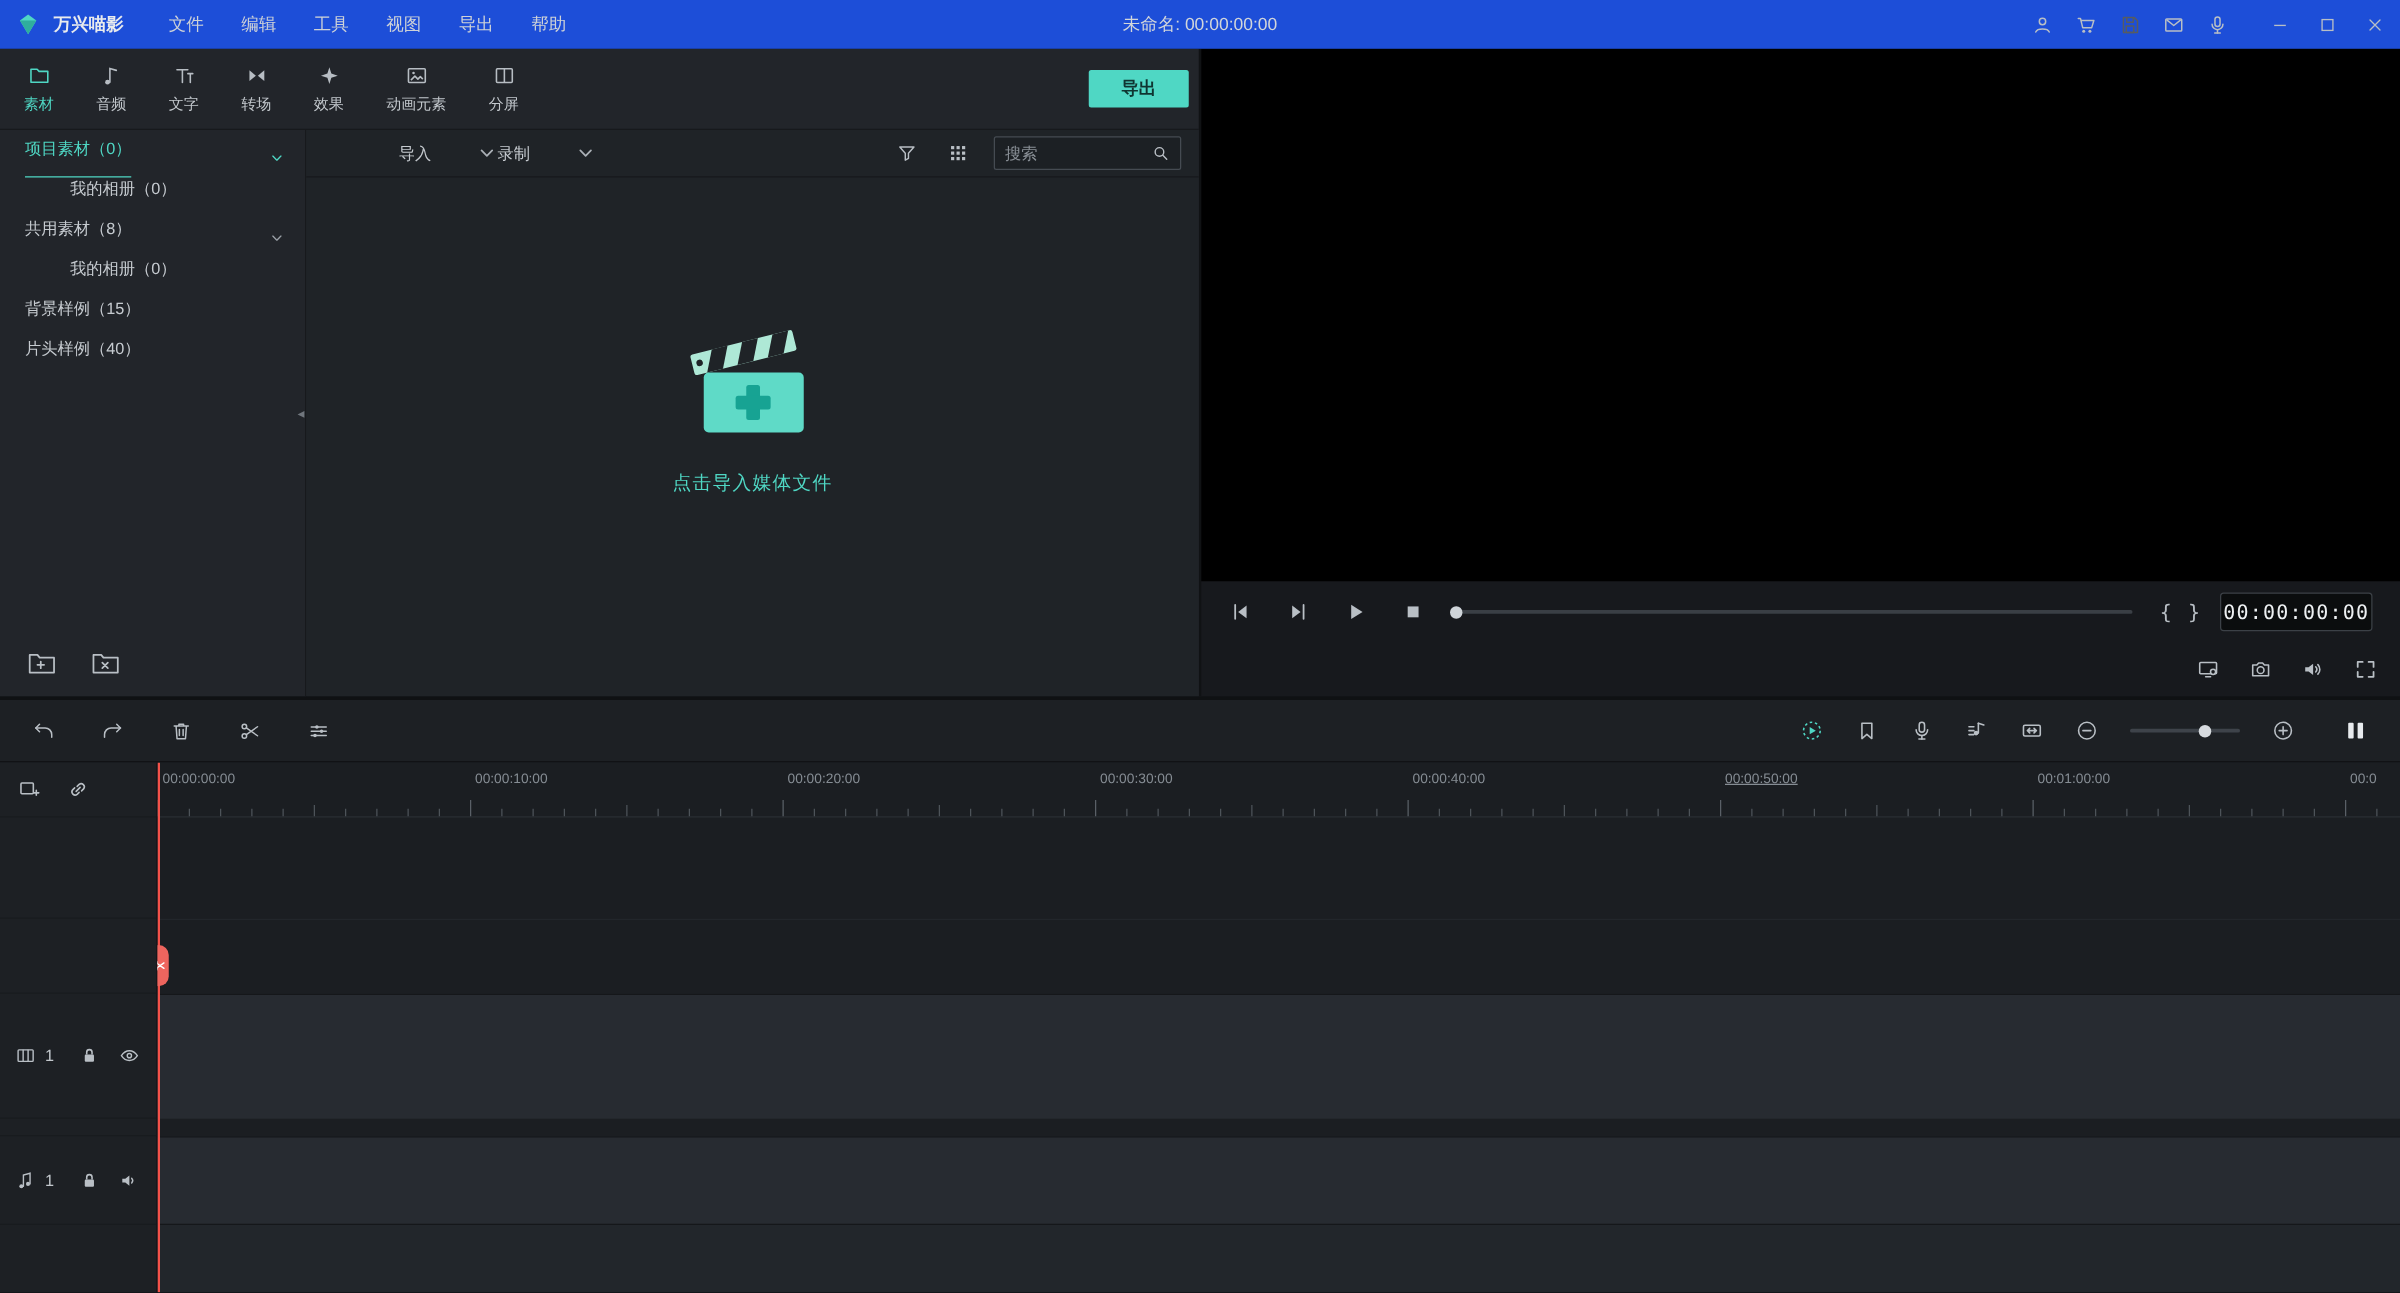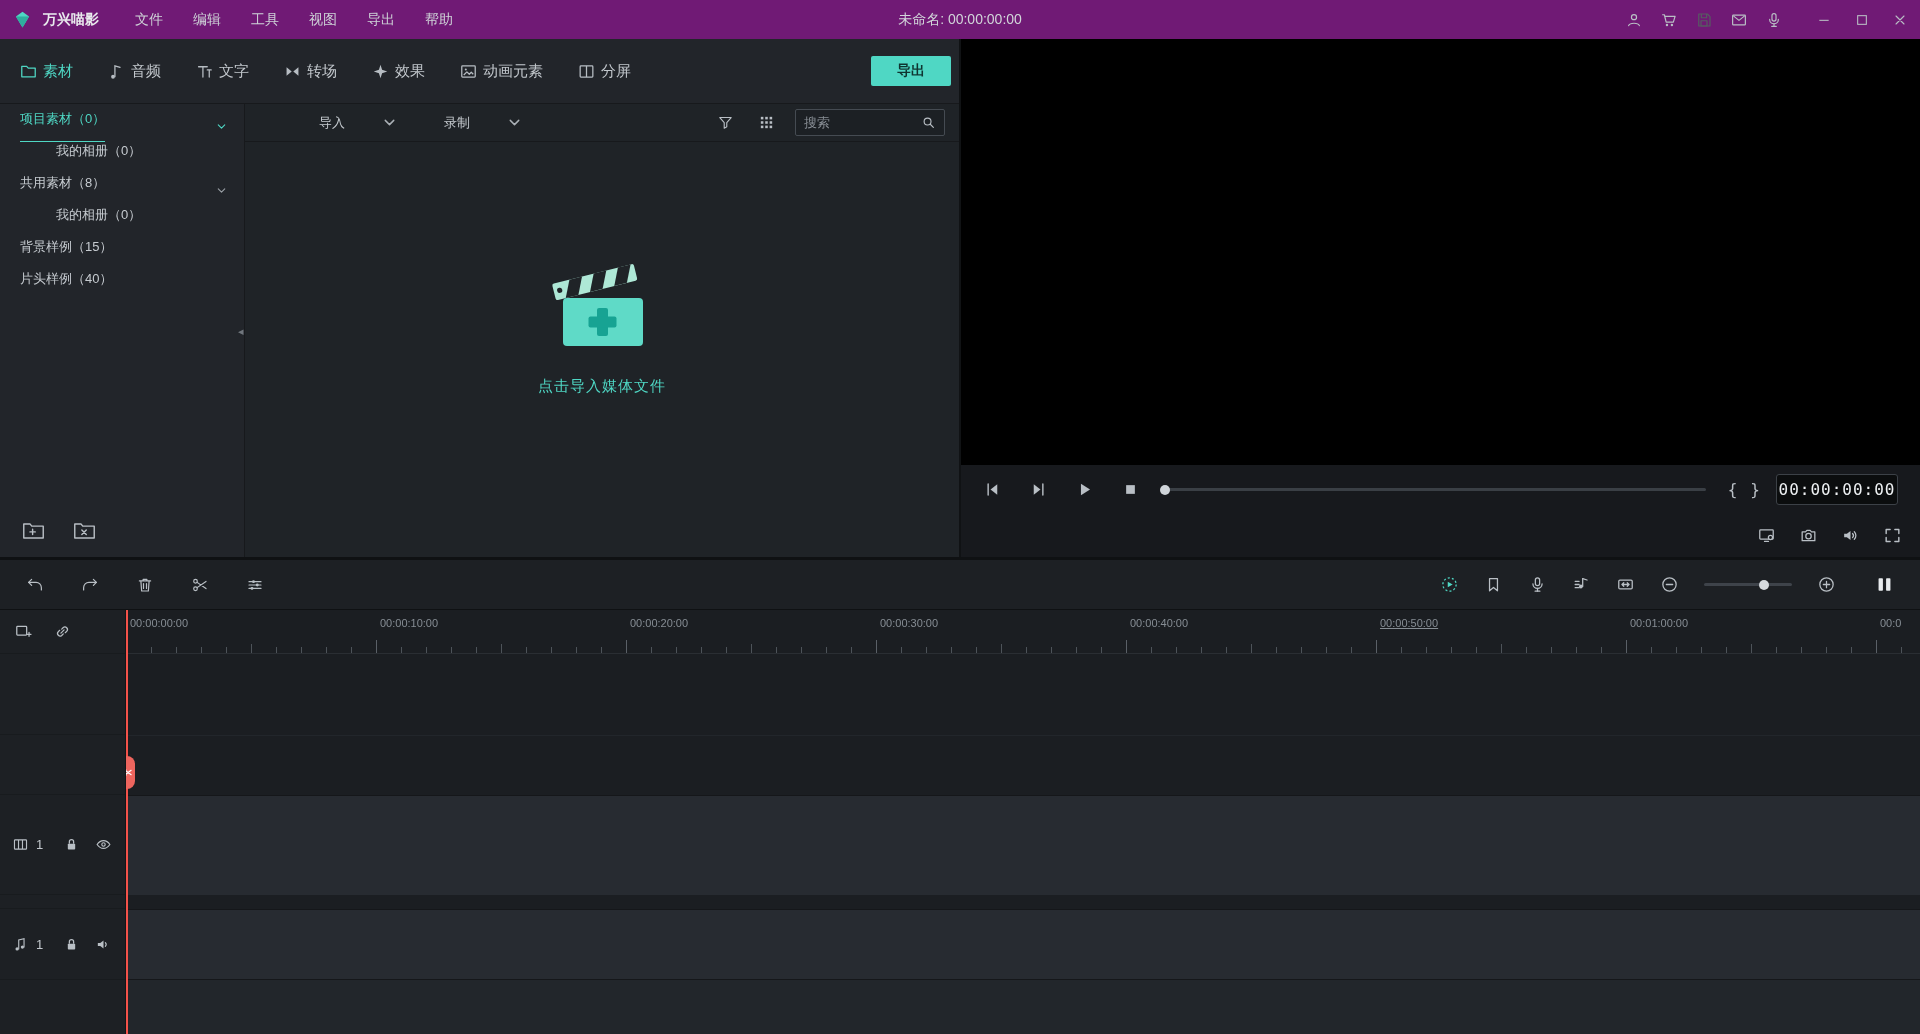--- a/index.html
+++ b/index.html
@@ -7,37 +7,37 @@
     font-family:"Liberation Sans","DejaVu Sans",sans-serif;color:#c6cbd0;user-select:none}
   svg{display:block}
   .icon{display:inline-flex;align-items:center;justify-content:center;color:#b9bfc5}
   .icon.dim{color:#565c62}
   .icon.accent{color:#4fd7c4}
   .icon.bright{color:#e8ebee}
 
   .app{width:1920px;height:1034px;display:flex;flex-direction:column;background:#101214}
 
   
-  .titlebar{flex:0 0 39px;background:#701a75;display:flex;align-items:center;position:relative;padding:0 12px}
+  .titlebar{flex:0 0 39px;background:#1d4ed8;display:flex;align-items:center;position:relative;padding:0 12px}
   .tb-left{display:flex;align-items:center;gap:10px}
   .logo svg{width:21px;height:21px}
   .app-name{font-size:14px;font-weight:bold;color:#e9ebed;margin-right:26px}
   .menus{display:flex;gap:30px;font-size:14px;color:#ced2d7}
   .tb-center{position:absolute;left:50%;transform:translateX(-50%);font-size:14px;color:#d2d6da}
   .tb-right{margin-left:auto;display:flex;align-items:center;gap:17px}
   .tb-right .icon svg{width:18px;height:18px}
   .win-controls{display:flex;gap:22px;margin-left:16px}
   .win-controls .icon svg{width:16px;height:16px}
 
   
   .main{flex:0 0 518px;display:flex;background:#101214}
 
   .left-panel{width:959px;flex:0 0 959px;display:flex;flex-direction:column;background:#22252a;margin-right:2px}
   .tabbar{height:64px;display:flex;align-items:center;padding:0 8px 0 2px}
-  .tab{display:flex;align-items:center;gap:5px;padding:0 17px;color:#c3c8cd;font-size:15px;cursor:pointer}
+  .tab{display:flex;flex-direction:column;align-items:center;gap:5px;padding:0 17px;color:#c3c8cd;font-size:12px;cursor:pointer}
   .tab .ticon{color:#b7bdc3}
   .tab .ticon svg{width:19px;height:19px}
   .tab.active,.tab.active .ticon{color:#4fd7c4}
   .export-btn{margin-left:auto;width:80px;height:30px;background:#4fd7c4;color:#0f3531;border:none;border-radius:2px;
     font-size:14px;font-weight:bold;font-family:inherit;cursor:pointer}
 
   .left-body{flex:1;display:flex;border-top:1px solid #17191c;min-height:0;position:relative}
   .sidebar{width:245px;flex:0 0 245px;background:#22252a;border-right:1px solid #17191c;display:flex;flex-direction:column;padding-top:6px}
   .sb-item{height:32px;display:flex;padding:0 16px 0 20px;font-size:13px;color:#c6cbd0;cursor:pointer}
   .sb-item.indent{padding-left:56px}
@@ -48,21 +48,21 @@
   .sb-bottom{margin-top:auto;display:flex;gap:28px;padding:0 0 16px 22px}
   .sb-bottom .icon svg{width:23px;height:20px}
   .collapse-arrow{position:absolute;left:238px;top:50%;transform:translateY(-50%);color:#70767d;font-size:11px;z-index:3;cursor:pointer}
 
   .media-browser{flex:1;background:#1f2327;display:flex;flex-direction:column;min-width:0}
   .media-toolbar{height:38px;display:flex;align-items:center;border-bottom:1px solid #17191c;padding:0 14px;font-size:13px;color:#c6cbd0}
   .mt-label{cursor:pointer}
   .mt-import{margin-left:60px}
   .mt-chev{margin-left:36px;color:#aab0b6}
   .mt-chev svg{width:13px;height:13px}
-  .mt-record{margin-left:46px}
+  .mt-record{}
   .mt-funnel{margin-left:auto}
   .mt-grid{margin-left:24px}
   .media-toolbar .icon svg{width:17px;height:17px}
   .search-box{margin-left:20px;display:flex;align-items:center;height:27px;width:150px;background:#1c2024;border:1px solid #454b52;border-radius:2px;padding:0 8px;gap:6px}
   .search-box input{flex:1;min-width:0;background:transparent;border:none;outline:none;color:#c6cbd0;font-size:13px;font-family:inherit}
   .search-box input::placeholder{color:#8a9097}
   .search-box .icon svg{width:15px;height:15px}
 
   .media-empty{flex:1;display:flex;flex-direction:column;align-items:center;justify-content:center;gap:28px;padding-bottom:46px}
   .media-empty .hint{color:#4fd7c4;font-size:15px;letter-spacing:1px}

